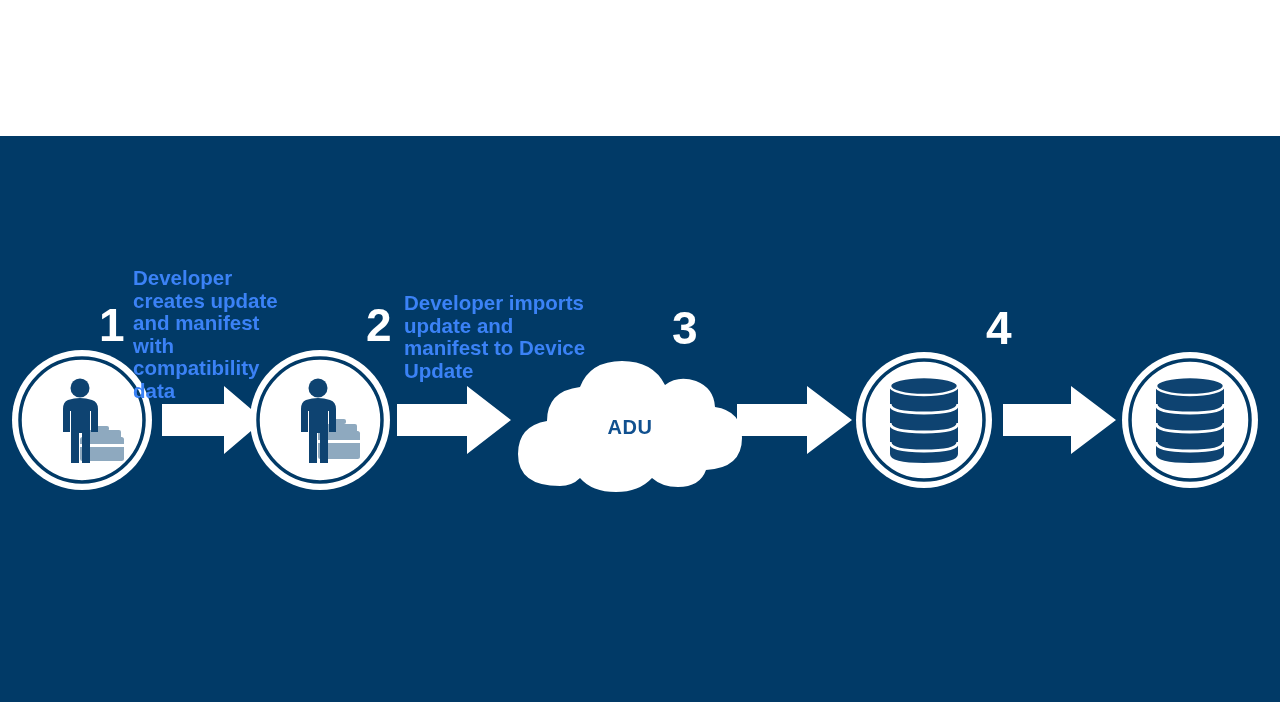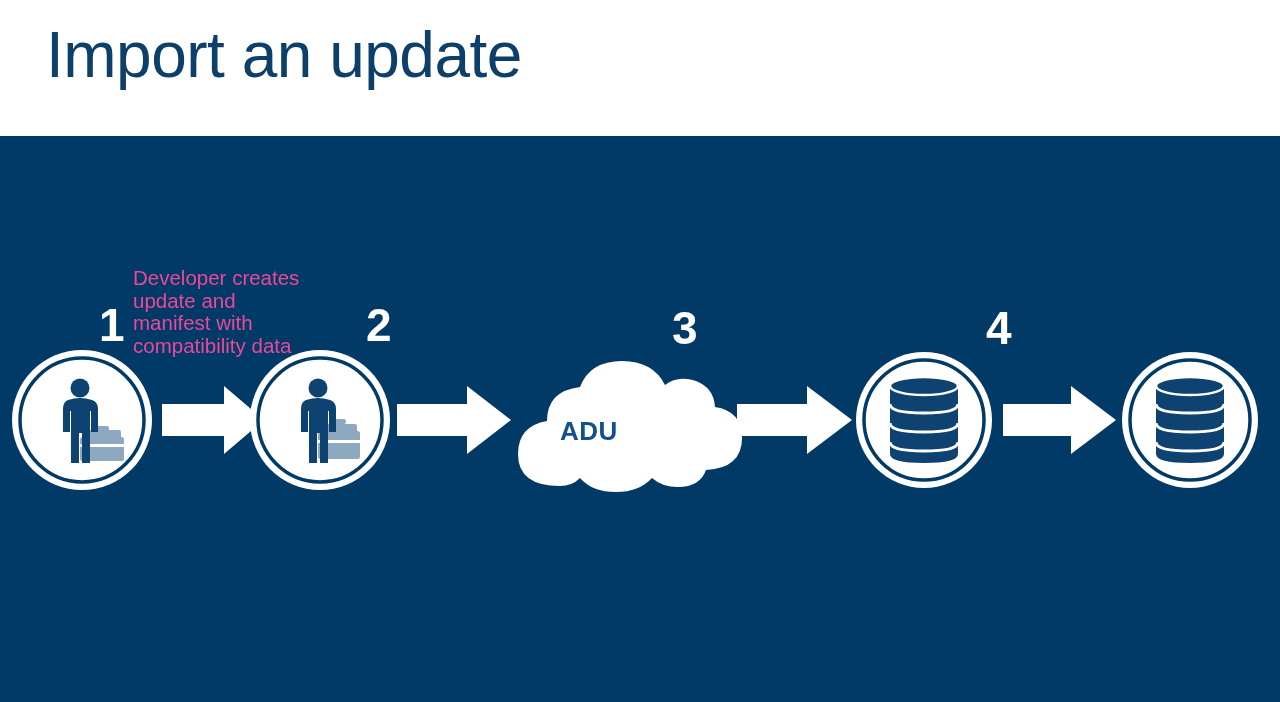--- a/index.html
+++ b/index.html
@@ -50,24 +50,24 @@
   
   #flow-svg {
     position: absolute;
     left: 0; top: 0;
     width: 1280px;
     height: 702px;
   }
   
   .step-caption {
     position: absolute;
-    color: #ec4899;
+    color: #3b82f6;
     font-family: "Liberation Sans", sans-serif;
     font-size: 20.5px;
-    font-weight: 400;
+    font-weight: 700;
     line-height: 22.5px;
     white-space: pre-line;
   }
   .step-num {
     position: absolute;
     color: #ffffff;
     font-family: "Liberation Sans", sans-serif;
     font-size: 46px;
     font-weight: 700;
     line-height: 46px;
@@ -79,35 +79,33 @@
   #caption-3 { left: 722px; top: 308px; width: 225px; }
   #num-3     { left: 672px; top: 305px; }
   #caption-4 { left: 1028px; top: 265px; width: 165px; }
   #num-4     { left: 986px;  top: 305px; }
   
   #adu-label {
     position: absolute;
     left: 560px;
     top: 416px;
     width: 140px;
+    text-align: center;
     color: #10508f;
     font-family: "Liberation Sans", sans-serif;
-    font-size: 26px;
+    font-size: 20px;
     font-weight: 700;
     letter-spacing: 0.5px;
   }
 </style>
 </head>
 <body>
 
 <div id="slide">
 
-  <div id="header-band">
-    <div id="page-title">Import an update</div>
-  </div>
 
   <div id="body-panel"></div>
 
   <svg id="flow-svg" viewBox="0 0 1280 702">
 
     <g>
       <circle cx="82" cy="420" r="70" fill="#ffffff"></circle>
       <circle cx="82" cy="420" r="62" fill="none" stroke="#013a67" stroke-width="3.5"></circle>
       <g>
 
@@ -194,18 +192,19 @@
       </g>
     </g>
   </svg>
 
   <div id="adu-label">ADU</div>
 
   <div class="step-num" id="num-1">1</div>
   <div class="step-caption" id="caption-1">Developer creates update and manifest with compatibility data</div>
 
   <div class="step-num" id="num-2">2</div>
+  <div class="step-caption" id="caption-2">Developer imports update and manifest to Device Update</div>
 
   <div class="step-num" id="num-3">3</div>
 
   <div class="step-num" id="num-4">4</div>
 
 </div>
 
 </body></html>

